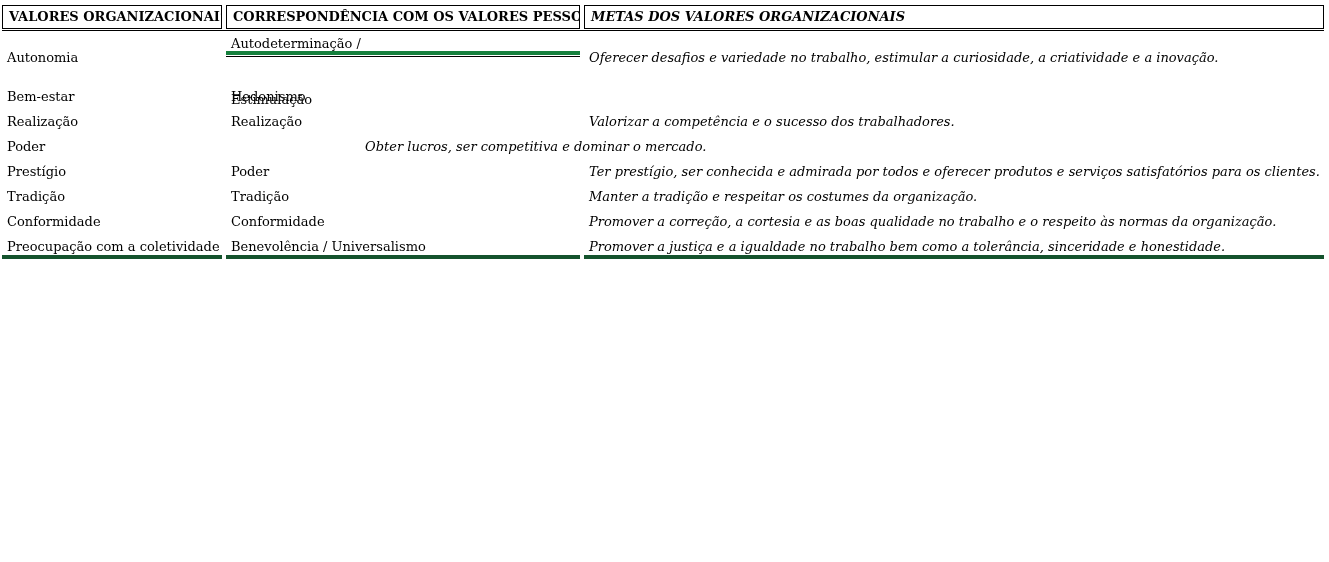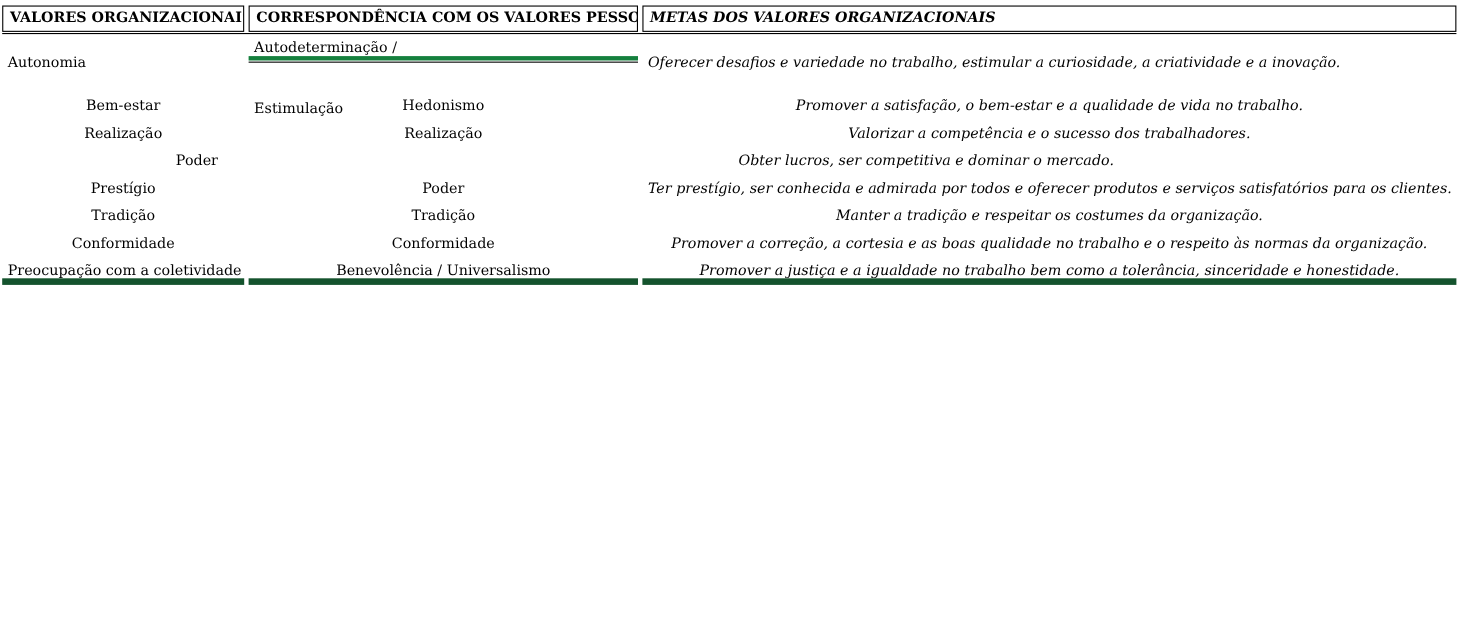--- a/index.html
+++ b/index.html
@@ -40,23 +40,22 @@
     width: 100%;
   }
   
   .brow { display: flex; gap: 4px; }
   .bcell {
     padding: 0 5px;
     white-space: nowrap;
     overflow: hidden;
     height: 25px;
     line-height: 25px;
-    text-align: center;
   }
-  .brow.last .bcell { border-bottom: 6px solid #14532d; }
+  .brow.last .bcell { border-bottom: 4px solid #14532d; }
   
   .brow.tall { height: 53px; }
   .brow.tall .vcenter {
     display: flex;
     align-items: center;
     height: 53px;
     padding: 0 5px;
     white-space: nowrap;
     overflow: hidden;
   }
@@ -99,21 +98,20 @@
         <div class="sub-a">Autodeterminação /</div>
         <div class="rule-gap"></div>
         <div class="sub-b">Estimulação</div>
       </div>
       <div class="c3 vcenter">Oferecer desafios e variedade no trabalho, estimular a curiosidade, a criatividade e a inovação.</div>
     </div>
 
     <div class="brow">
       <div class="bcell c1">Bem-estar</div>
       <div class="bcell c2">Hedonismo</div>
-      <div class="bcell c3">Promover a satisfação, o bem-estar e a qualidade de vida no trabalho.</div>
     </div>
 
     <div class="brow">
       <div class="bcell c1">Realização</div>
       <div class="bcell c2">Realização</div>
       <div class="bcell c3">Valorizar a competência e o sucesso dos trabalhadores.</div>
     </div>
 
     <div class="brow">
       <div class="bcell c2">Poder</div>

